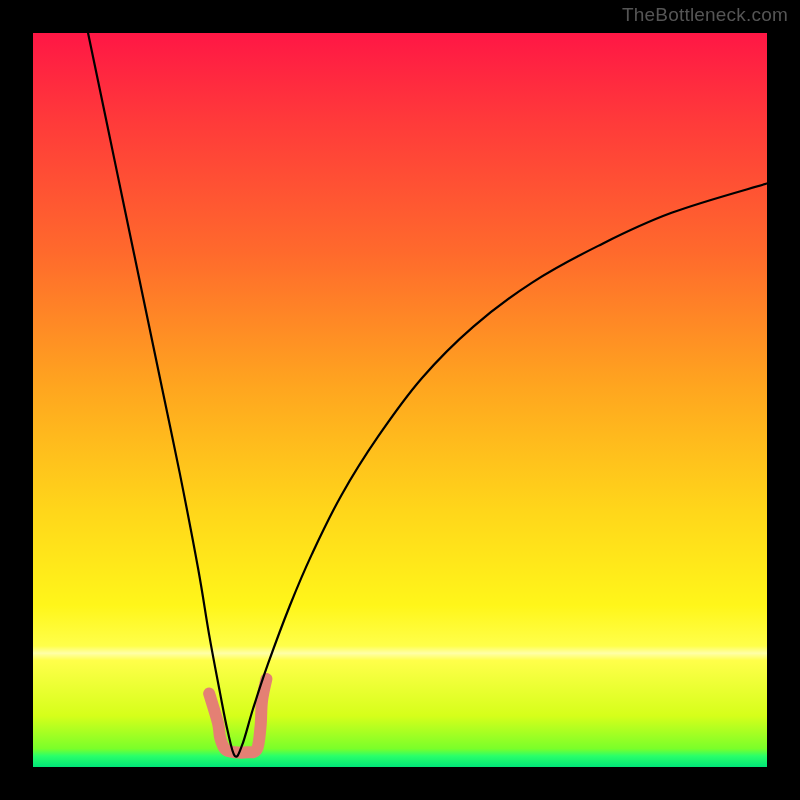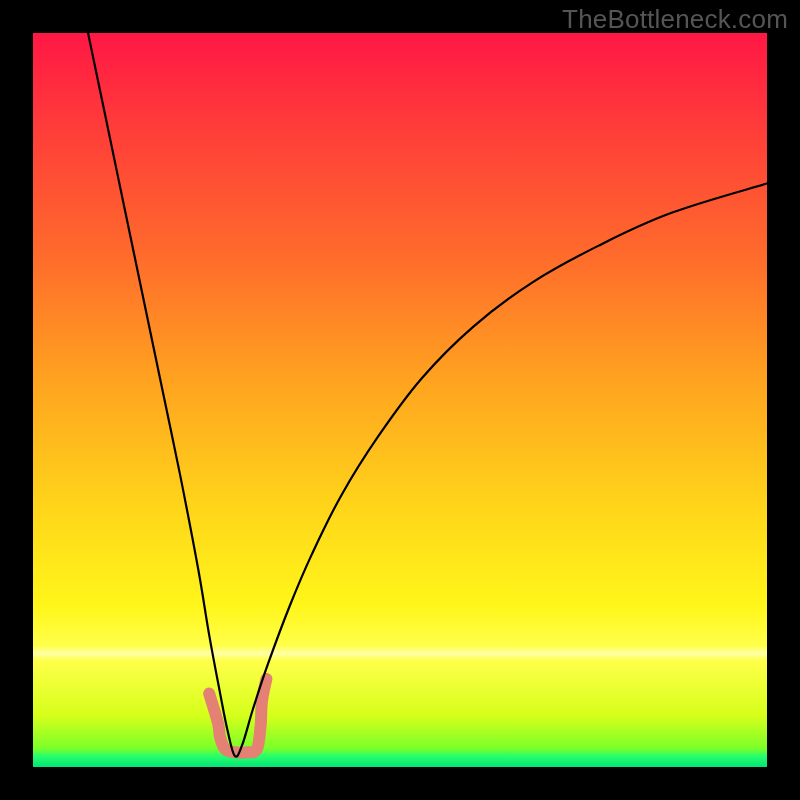--- a/index.html
+++ b/index.html
@@ -14,21 +14,21 @@
     position: relative;
     width: 800px;
     height: 800px;
     background: #000;
   }
   .watermark {
     position: absolute;
     top: 4px;
     right: 12px;
     font-family: Arial, Helvetica, sans-serif;
-    font-size: 26px;
+    font-size: 19px;
     color: #555;
     letter-spacing: 0.2px;
   }
   .plot {
     position: absolute;
     left: 33px;
     top: 33px;
     width: 734px;
     height: 734px;
     

